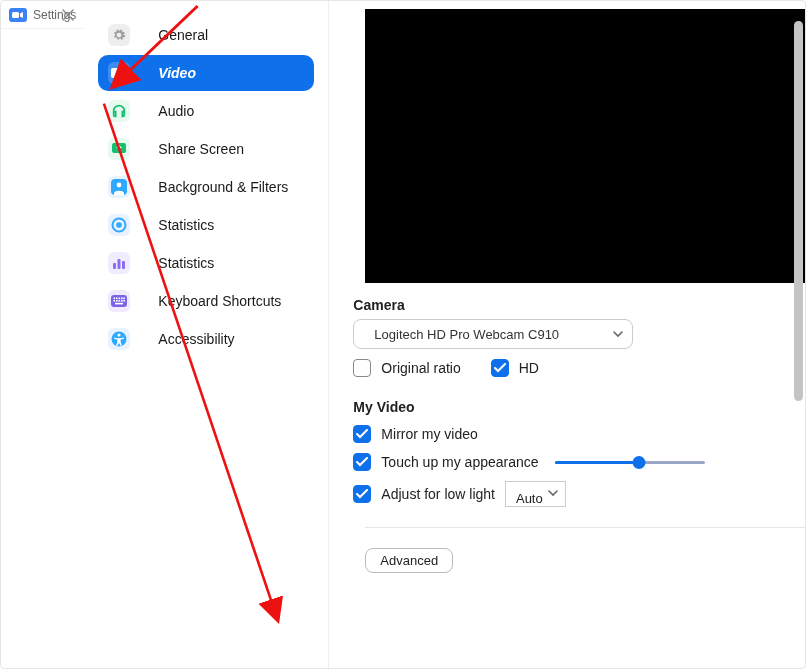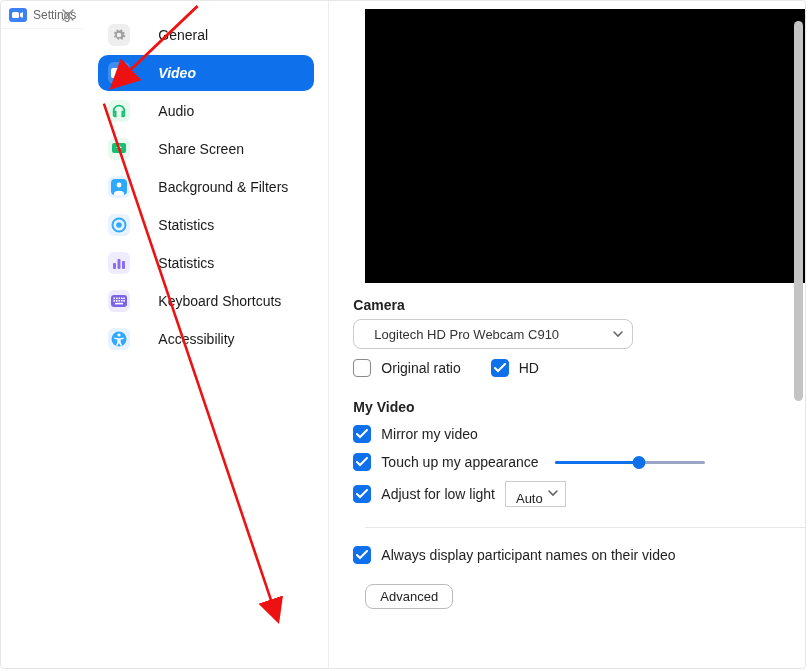--- a/index.html
+++ b/index.html
@@ -368,30 +368,20 @@
               <svg width="12" height="12" viewBox="0 0 12 12">
                   <path d="M2 4l4 4 4-4" fill="none" stroke="#666" stroke-width="1.6" stroke-linecap="round"></path>
                 </svg>
             </span>
           </span>
         </div>
       </div>
 
       <div class="divider"></div>
 
-      <div class="section" style="margin-top:18px">
-        <div class="row">
-          <span class="checkbox checked">
-            <svg width="12" height="10" viewBox="0 0 12 10">
-                <path d="M1 5l3 3 7-7" stroke="#fff" stroke-width="2" fill="none" stroke-linecap="round"></path>
-              </svg>
-          </span>
-          <span>Always display participant names on their video</span>
-        </div>
-      </div>
 
       <div class="adv-btn">
         <span>Advanced</span>
       </div>
 
       <div class="scrollbar">
         <div class="thumb"></div>
       </div>
     </div>
 

